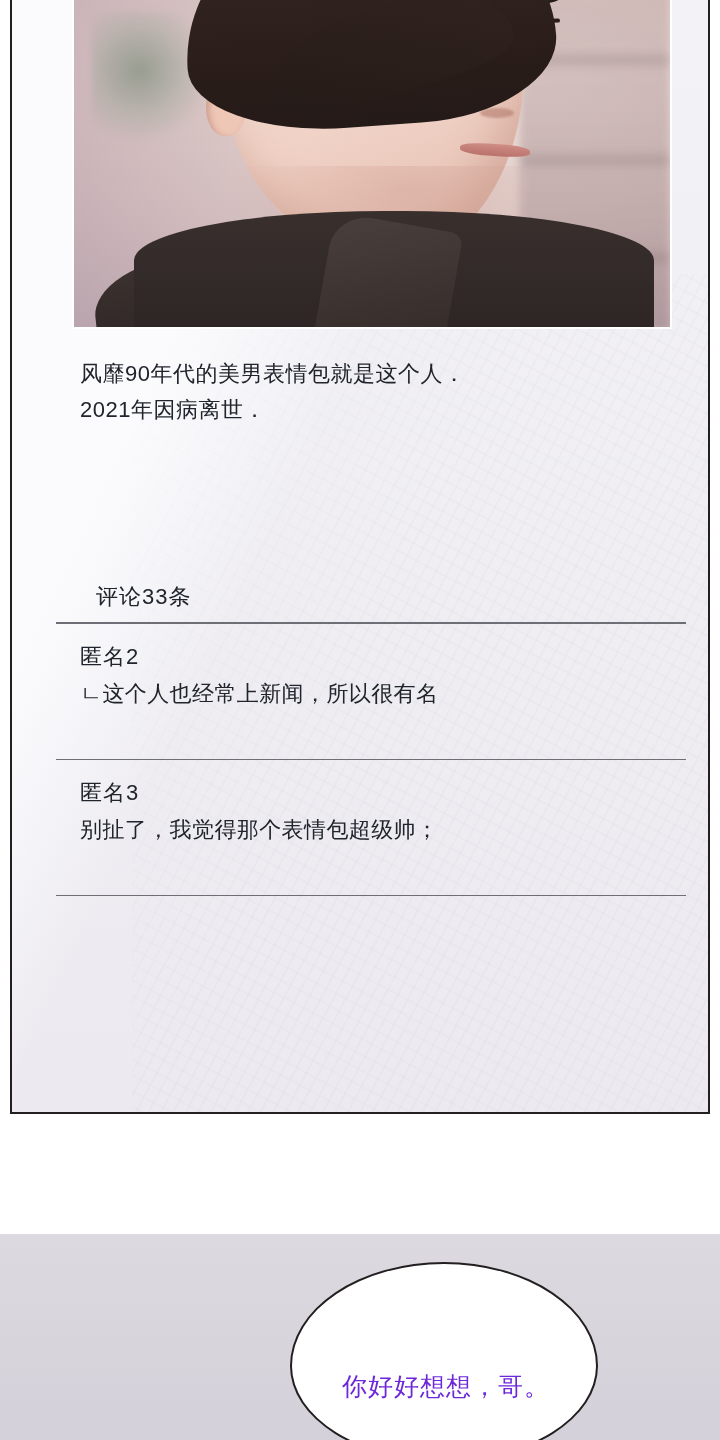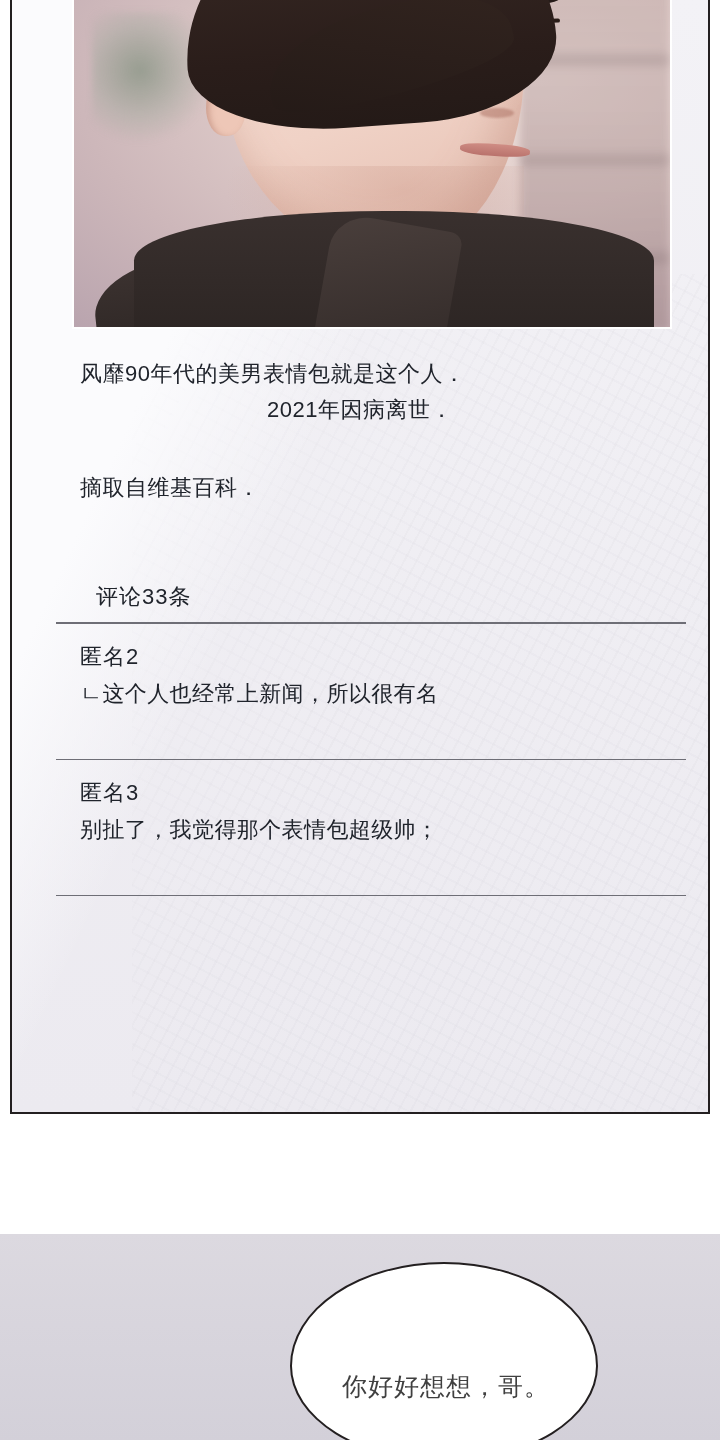--- a/index.html
+++ b/index.html
@@ -258,21 +258,21 @@
   .caption {
     position: absolute;
     left: 68px;
     top: 362px;
     width: 560px;
     color: #20242c;
     font-size: 22px;
     line-height: 36px;
     letter-spacing: .5px;
   }
-  .caption .line2 { display: block; text-align: center; }
+  .caption .line2 { display: block; }
   .caption .source { display: block; margin-top: 42px; }
 
   
   .comments-title {
     position: absolute;
     left: 84px;
     top: 588px;
     font-size: 22px;
     color: #20242c;
     letter-spacing: 1px;
@@ -336,21 +336,21 @@
     border-radius: 50% 50% 50% 50% / 52% 52% 48% 48%;
     box-sizing: border-box;
   }
   .bubble-text {
     position: absolute;
     left: 0;
     top: 106px;
     width: 308px;
     text-align: center;
     font-size: 25px;
-    color: #404040;
+    color: #6d28d9;
     letter-spacing: 1px;
   }
 </style>
 </head>
 <body>
 
 <div class="panel">
   <div class="panel-wash"></div>
   <div class="panel-texture"></div>
 
@@ -380,21 +380,20 @@
     <div class="brow right"></div>
     <div class="hair"></div>
     <div class="hair-sweep"></div>
     <div class="collar"></div>
     <div class="collar-fold"></div>
   </div>
 
   <div class="caption">
     <span>风靡90年代的美男表情包就是这个人．</span>
     <span class="line2">2021年因病离世．</span>
-    <span class="source">摘取自维基百科．</span>
   </div>
 
   <div class="comments-title">评论33条</div>
 
   <div class="comment-list">
     <div class="divider"></div>
 
 
     <div class="divider"></div>
 

